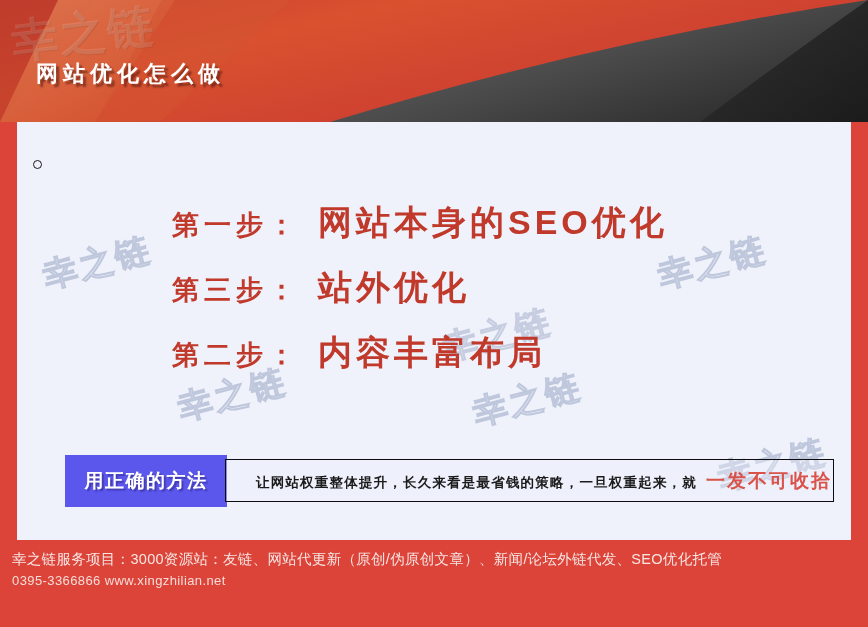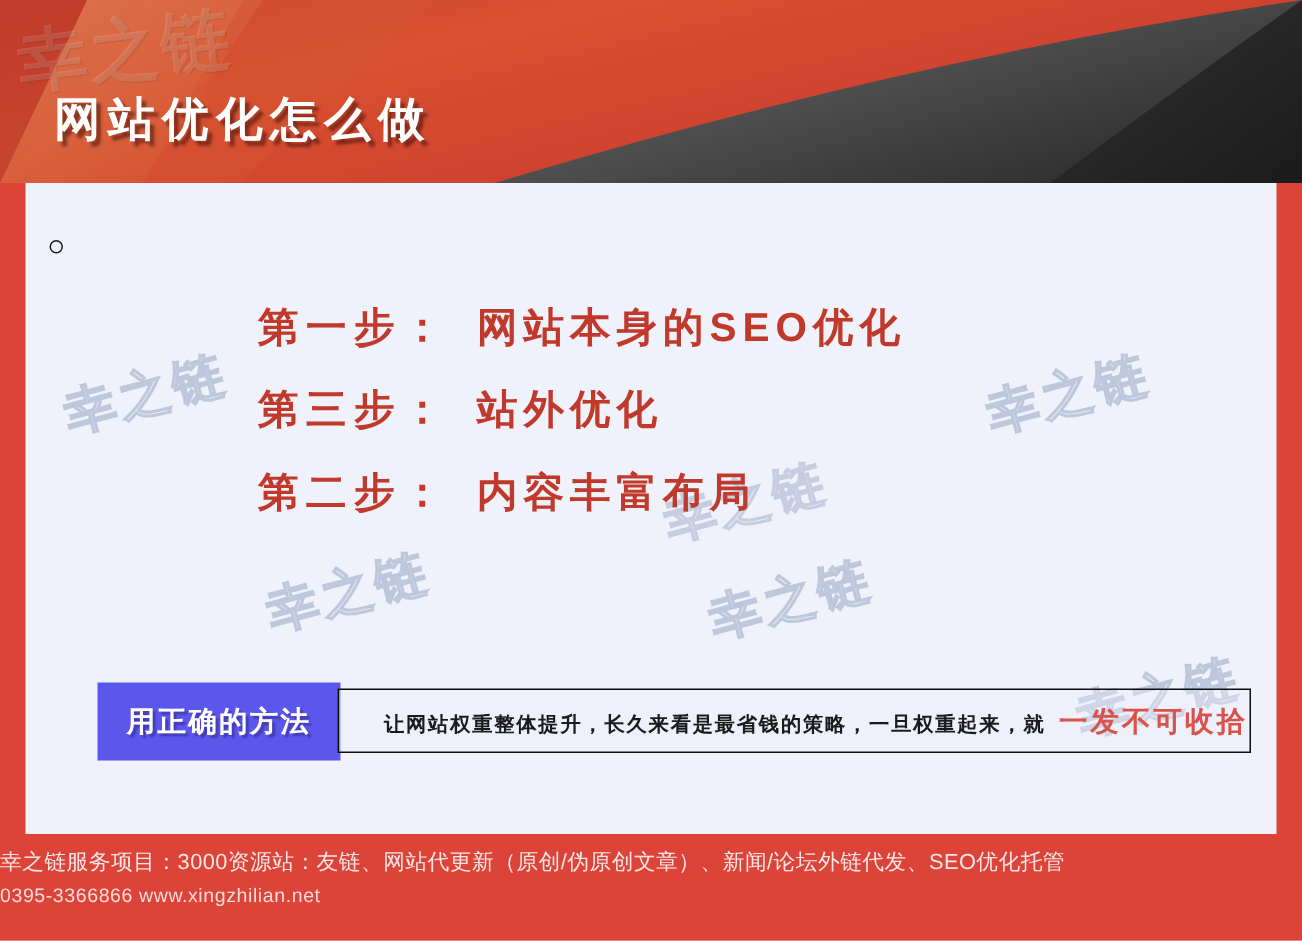--- a/index.html
+++ b/index.html
@@ -57,21 +57,21 @@
     transform: rotate(-7deg);
     white-space: nowrap;
     text-shadow: 1px 1px 0 rgba(0,0,0,0.07);
     pointer-events: none;
   }
 
   #header-title {
     position: absolute;
     left: 36px;
     top: 59px;
-    font-size: 31px;
+    font-size: 22px;
     font-weight: bold;
     letter-spacing: 5px;
     color: #ffffff;
     white-space: nowrap;
     text-shadow: 3px 3px 2px rgba(60,15,10,0.55);
     font-family: Liberation Mono, monospace;
   }
 
   
   #content-panel {
@@ -123,21 +123,21 @@
   }
 
   .step-label {
     font-size: 27px;
     font-weight: bold;
     color: #c0392b;
     letter-spacing: 5px;
   }
 
   .step-text {
-    font-size: 27px;
+    font-size: 34px;
     font-weight: bold;
     color: #c0392b;
     letter-spacing: 4px;
     margin-left: 18px;
   }
 
   
   #callout {
     position: absolute;
     left: 31px;
@@ -199,25 +199,25 @@
     color: #ffffff;
     letter-spacing: 1.5px;
     text-shadow: 2px 2px 1px rgba(40,30,110,0.45);
     white-space: nowrap;
   }
 
   
   #footer {
     position: absolute;
     left: 0;
-    top: 556px;
+    top: 540px;
     width: 868px;
     height: 55px;
     background: #dc4339;
-    padding: 8px 0 0 0;
+    padding: 8px 0 0 12px;
   }
 
   #footer-line1 {
     font-size: 14.5px;
     color: #f7e6e3;
     letter-spacing: 0.3px;
     white-space: nowrap;
     line-height: 22px;
   }
 

